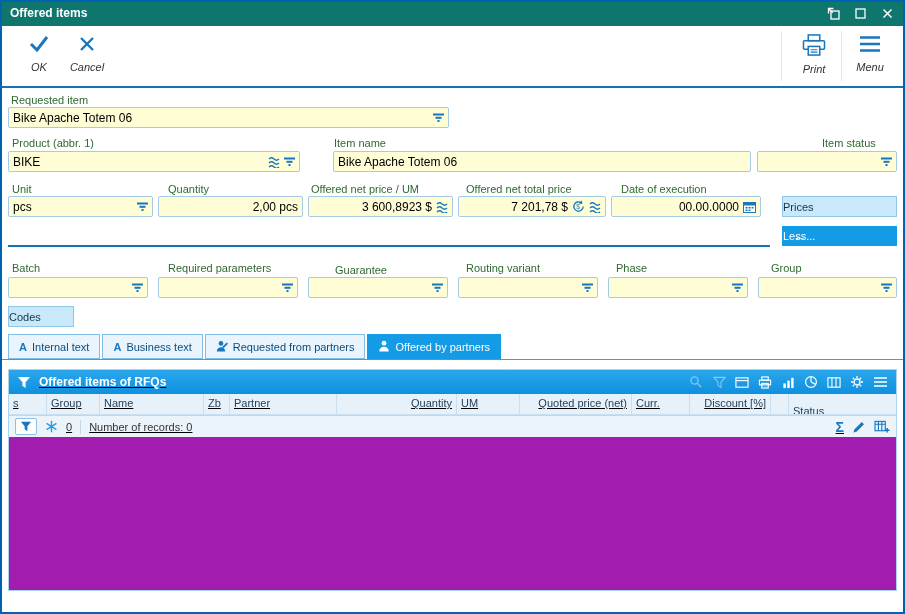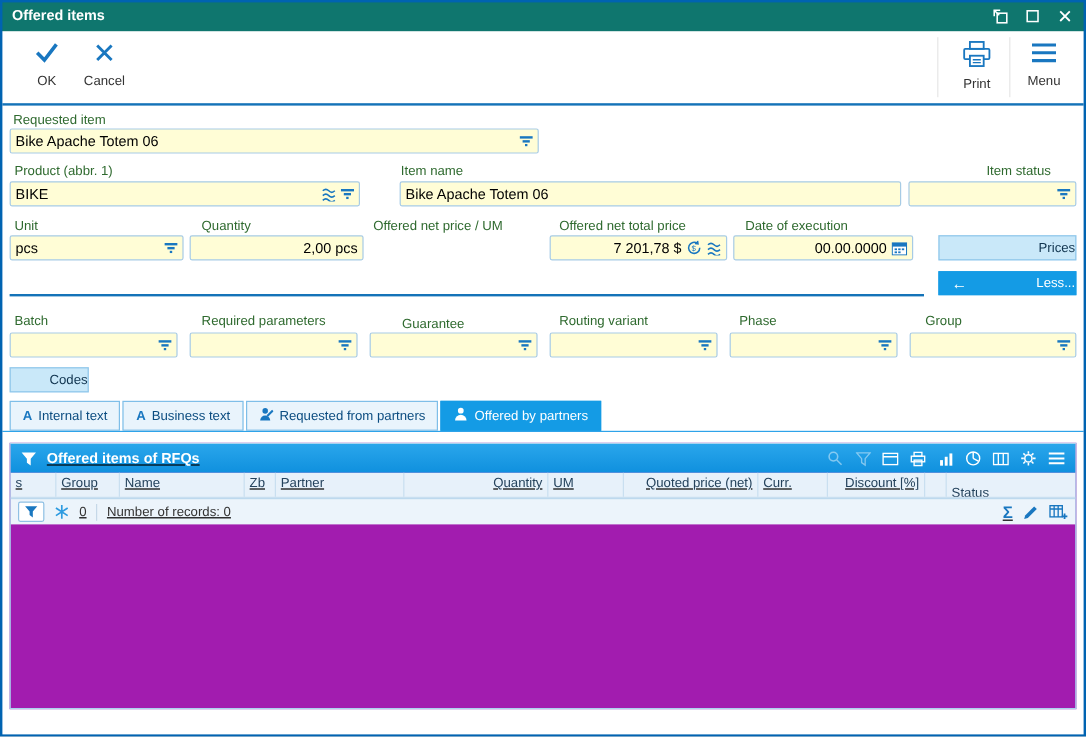--- a/index.html
+++ b/index.html
@@ -5,34 +5,34 @@
   * { box-sizing:border-box; margin:0; padding:0; }
   html,body { font-family:"Liberation Sans",sans-serif; background:#d8d8d8; }
   .dialog { position:relative; width:905px; height:614px; background:#fff; box-shadow:0 0 0 1px #9a9a9a; overflow:hidden; cursor:default; }
   .frame { position:absolute; inset:0; border:2px solid #0063B1; pointer-events:none; z-index:60; }
 
   .titlebar { position:absolute; left:0; top:0; right:0; height:26px; background:#0f766e; display:flex; align-items:center; padding:0 10px; z-index:5; }
   .title { color:#fff; font-size:12px; font-weight:bold; }
   .win-controls { margin-left:auto; display:flex; gap:11px; align-items:center; }
   .wbtn { width:16px; height:16px; display:flex; align-items:center; justify-content:center; cursor:pointer; }
 
-  .toolbar { position:absolute; left:2px; right:2px; top:26px; height:64px; background:#fff; }
+  .toolbar { position:absolute; left:2px; right:2px; top:26px; height:64px; background:#fff;font-style:italic; }
   .tg { position:absolute; top:8px; width:46px; display:flex; flex-direction:column; align-items:center; gap:3px; cursor:pointer; }
   .tg .tl { font-size:11px; color:#333; }
   .tb-sep { position:absolute; top:5px; height:50px; width:1px; background:#E6E6E6; }
 
   .blue-rule { position:absolute; left:2px; right:2px; top:86px; height:2px; background:#1473B8; }
 
   .lbl { position:absolute; font-size:11px; color:#2F6A2F; white-space:nowrap; }
   .fld { position:absolute; height:21px; background:#FFFDD6; border:1px solid #A7CBE5; border-radius:2px; display:flex; align-items:center; padding:0 4px; gap:4px; font-size:12px; color:#000; cursor:text; }
   .fld .val { flex:1; white-space:nowrap; overflow:hidden; }
   .fld.right .val { text-align:right; }
   .fic { display:flex; align-items:center; flex:0 0 auto; cursor:pointer; }
 
-  .btn { position:absolute; display:flex; align-items:center; justify-content:flex-end; font-size:11px; border-radius:0; cursor:pointer;padding-left:48px; }
+  .btn { position:absolute; display:flex; align-items:center; justify-content:flex-start; font-size:11px; border-radius:0; cursor:pointer; }
   .btn-light { background:#C9E8F9; border:1px solid #8FC6EA; color:#10344F; }
   .btn-blue { background:#149BE5; color:#fff; border:1px solid #149BE5; }
   .btn-blue .arrow { position:absolute; left:10px; font-size:13px; line-height:1; }
 
   .tabs { position:absolute; left:8px; top:334px; height:25px; display:flex; gap:2px; z-index:2; }
   .tab { display:flex; align-items:center; gap:5px; padding:0 10px; font-size:11px; color:#0B4C80; background:#E9F4FC; border:1px solid #7EBEE8; cursor:pointer; white-space:nowrap; }
   .tab .aic { font-weight:bold; font-size:11px; color:#1977C0; }
   .tab.active { background:#149BE5; border-color:#149BE5; color:#fff; }
   .tabline { position:absolute; left:2px; right:2px; top:359px; height:1px; background:#2EA3E9; }
 
@@ -175,20 +175,30 @@
         </svg>
       </span>
   </div>
 
   <span class="lbl" style="left:168px;top:183px;">Quantity</span>
   <div class="fld right" style="left:158px;top:196px;width:145px;">
     <span class="val">2,00 pcs</span>
   </div>
 
   <span class="lbl" style="left:311px;top:183px;">Offered net price / UM</span>
+  <div class="fld right" style="left:308px;top:196px;width:145px;">
+    <span class="val">3 600,8923 $</span>
+    <span class="fic">
+        <svg width="12" height="12" viewBox="0 0 12 12" fill="none" stroke="#1977C0" stroke-width="1.3">
+          <path d="M1 3q2.5-2.5 5 0t5 0"></path>
+          <path d="M1 7q2.5-2.5 5 0t5 0"></path>
+          <path d="M1 11q2.5-2.5 5 0t5 0"></path>
+        </svg>
+      </span>
+  </div>
 
   <span class="lbl" style="left:466px;top:183px;">Offered net total price</span>
   <div class="fld right" style="left:458px;top:196px;width:148px;">
     <span class="val">7 201,78 $</span>
     <span class="fic">
         <svg width="13" height="13" viewBox="0 0 14 14" fill="none" stroke="#1977C0" stroke-width="1.4">
           <path d="M12 7a5 5 0 1 1-2-4"></path>
           <path d="M10 0.8l.4 2.7-2.8-.3"></path>
           <text x="4.6" y="9.6" font-size="7" fill="#1977C0" stroke="none">$</text>
         </svg>

